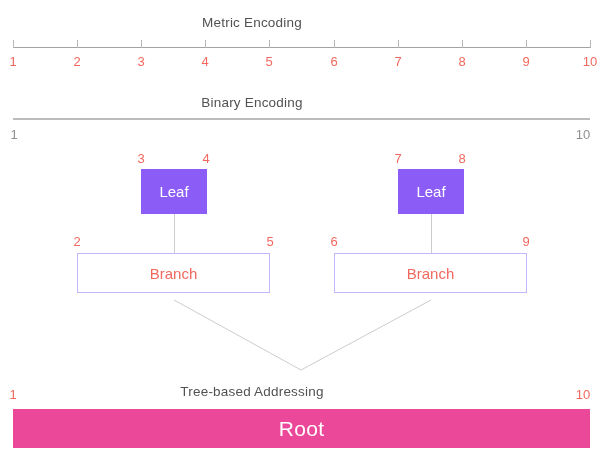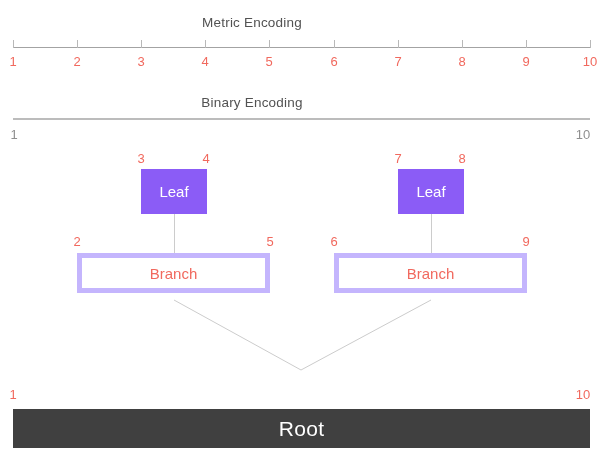--- a/index.html
+++ b/index.html
@@ -48,30 +48,30 @@
     font-size: 15px;
     display: flex; align-items: center; justify-content: center;
   }
   .connector {
     top: 214px; width: 1px; height: 39px;
     background: #cccccc;
   }
   .branch-box {
     top: 253px; width: 193px; height: 40px;
     background: #ffffff;
-    border: 5px solid #c4b5fd;
+    border: 1px solid #c4b5fd;
     color: #f1695e;
     font-size: 15px;
     display: flex; align-items: center; justify-content: center;
   }
   .vlines { left: 0; top: 0; width: 602px; height: 461px; pointer-events: none; }
   .root-bar {
     left: 13px; top: 409px;
     width: 577px; height: 39px;
-    background: #404040;
+    background: #ec4899;
     color: #ffffff;
     font-size: 21px;
     display: flex; align-items: center; justify-content: center;
     letter-spacing: 0.3px;
   }
 </style>
 </head>
 <body>
 
 <div class="canvas">
@@ -130,19 +130,20 @@
   </div>
   <div class="abs branch-box" style="left:334px;">
     <span>Branch</span>
   </div>
 
   <svg class="abs vlines" viewBox="0 0 602 461">
     <line x1="174" y1="300" x2="301" y2="370" stroke="#cccccc" stroke-width="1"></line>
     <line x1="431" y1="300" x2="301" y2="370" stroke="#cccccc" stroke-width="1"></line>
   </svg>
 
+  <div class="abs section-title" style="top:384px;">Tree-based Addressing</div>
   <div class="abs num coral" style="left:0px;   top:387px;">1</div>
   <div class="abs num coral" style="left:570px; top:387px;">10</div>
   <div class="abs root-bar">
     <span>Root</span>
   </div>
 
 </div>
 
 </body></html>

